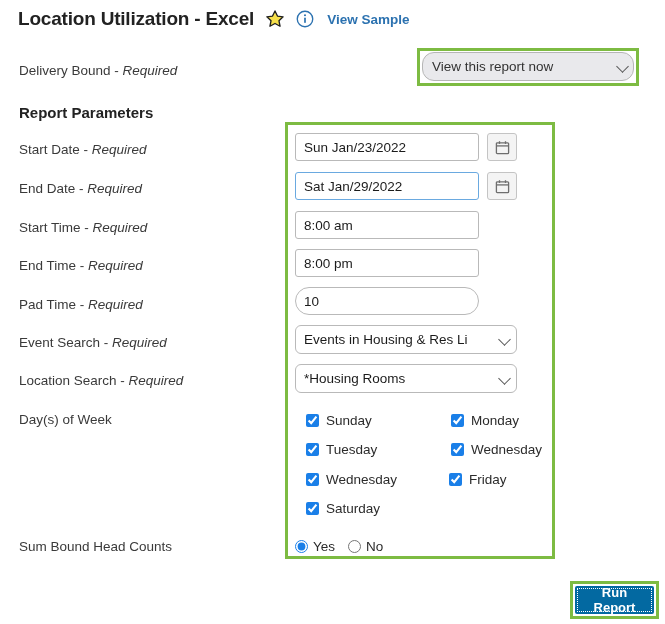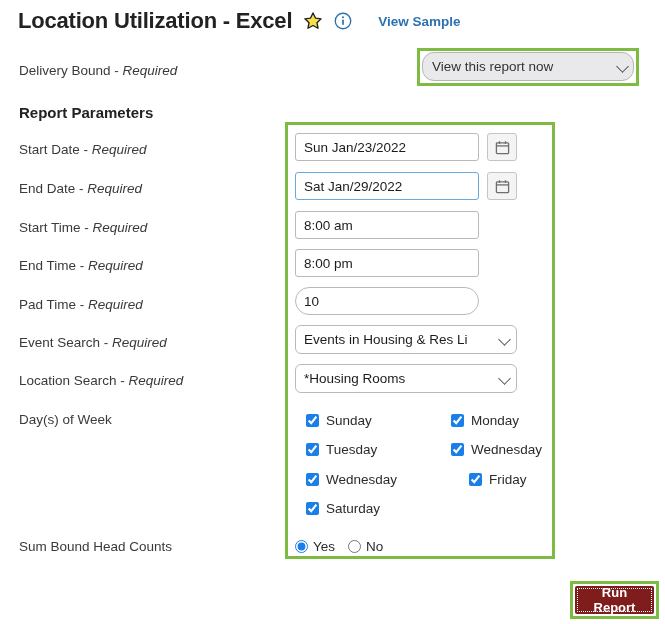--- a/index.html
+++ b/index.html
@@ -12,28 +12,28 @@
     overflow: hidden;
   }
   .page { position: relative; width: 665px; height: 624px; }
 
   
   .header {
     position: absolute; left: 18px; top: 8px;
     display: flex; align-items: center; gap: 11px;
   }
   .title {
-    font-size: 22px; font-weight: bold; color: #222222;
+    font-size: 19px; font-weight: bold; color: #222222;
     letter-spacing: -0.2px; white-space: nowrap;
   }
   .star-icon { width: 20px; height: 20px; display: block; }
   .info-icon { width: 18px; height: 18px; display: block; }
   .view-sample {
     font-size: 13.5px; font-weight: bold; color: #2c72b0;
-    text-decoration: none; cursor: pointer; margin-left: 15px;
+    text-decoration: none; cursor: pointer; margin-left: 2px;
     white-space: nowrap;
   }
 
   
   .lbl {
     position: absolute; left: 19px;
     font-size: 13.5px; color: #3a3a3a; white-space: nowrap;
   }
   .lbl .req { font-style: italic; }
   .section-title {
@@ -132,21 +132,21 @@
   .radio-opt input[type=radio] {
     width: 13px; height: 13px; margin: 0;
     accent-color: #1a7fe8; cursor: pointer;
   }
   .radio-opt label { cursor: pointer; }
 
   
   .run-btn {
     position: absolute; left: 575px; top: 586px;
     width: 79px; height: 28px;
-    background: #7f1d1d;
+    background: #0369a1;
     color: #ffffff;
     font-family: "Liberation Sans", sans-serif;
     font-size: 13px; font-weight: bold;
     border: none; border-radius: 2px;
     outline: 1px dotted #ffffff;
     outline-offset: -3px;
     cursor: pointer;
     display: flex; align-items: center; justify-content: center;
   }
 </style>
@@ -240,21 +240,21 @@
         <label for="day-2">Tuesday</label>
       </div>
       <div class="day-item" style="left: 451px; top: 442px;">
         <input type="checkbox" id="day-3" checked="" style="">
         <label for="day-3">Wednesday</label>
       </div>
       <div class="day-item" style="left: 306px; top: 472px;">
         <input type="checkbox" id="day-4" checked="" style="">
         <label for="day-4">Wednesday</label>
       </div>
-      <div class="day-item" style="left: 469px; top: 472px;">
+      <div class="day-item" style="left: 449px; top: 472px;">
         <input type="checkbox" id="day-5" checked="" style="">
         <label for="day-5">Friday</label>
       </div>
       <div class="day-item" style="left: 306px; top: 501px;">
         <input type="checkbox" id="day-6" checked="" style="">
         <label for="day-6">Saturday</label>
       </div>
     </div>
 
   <div class="radio-row" id="radio-row">

